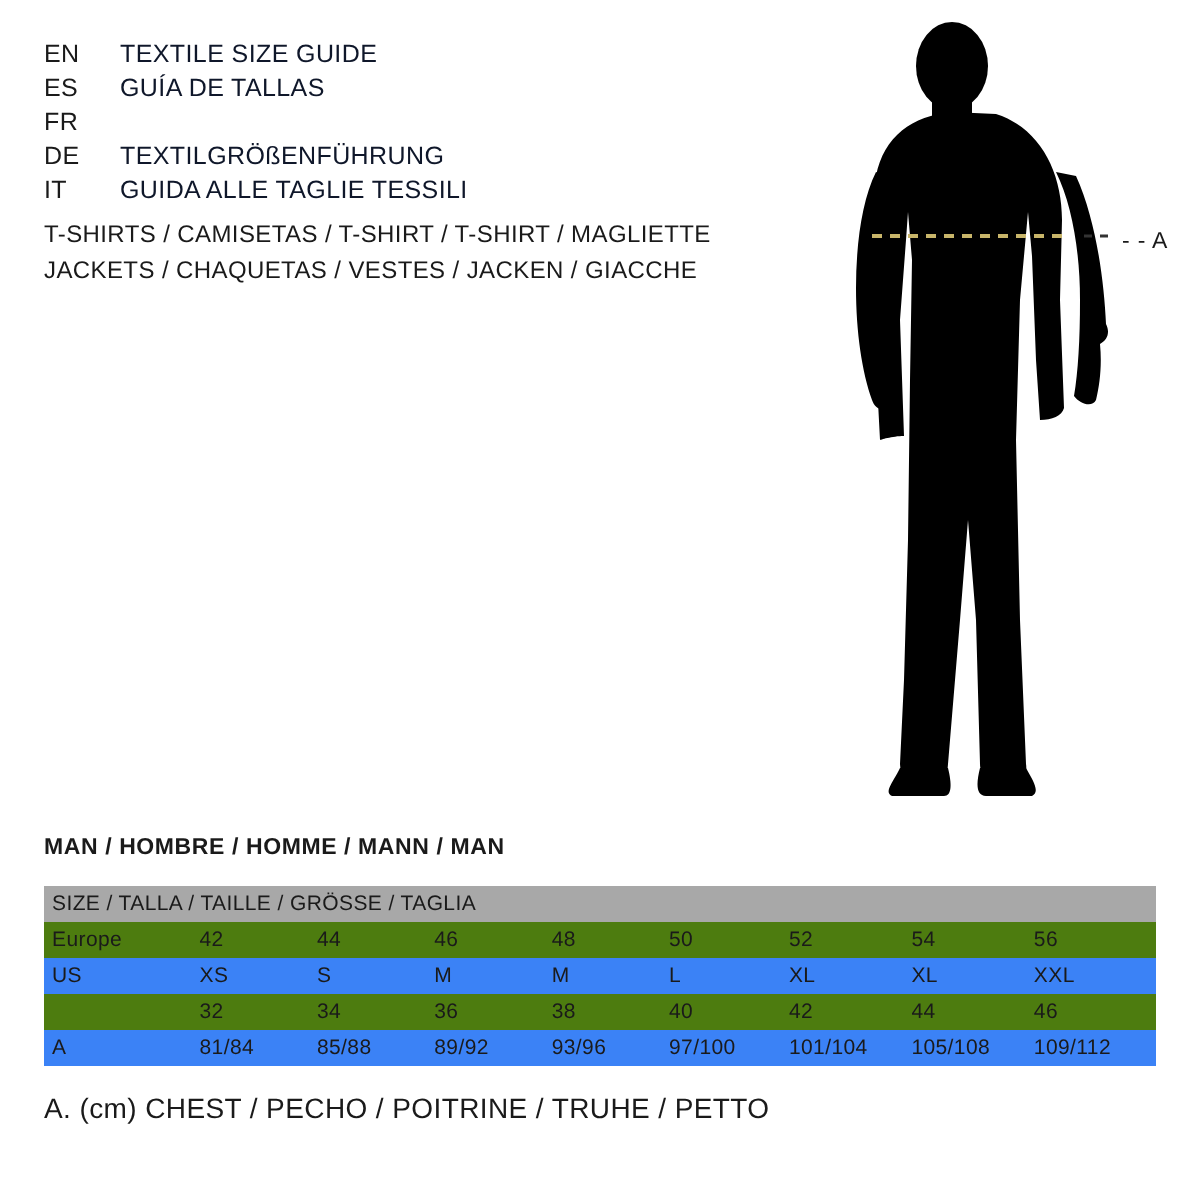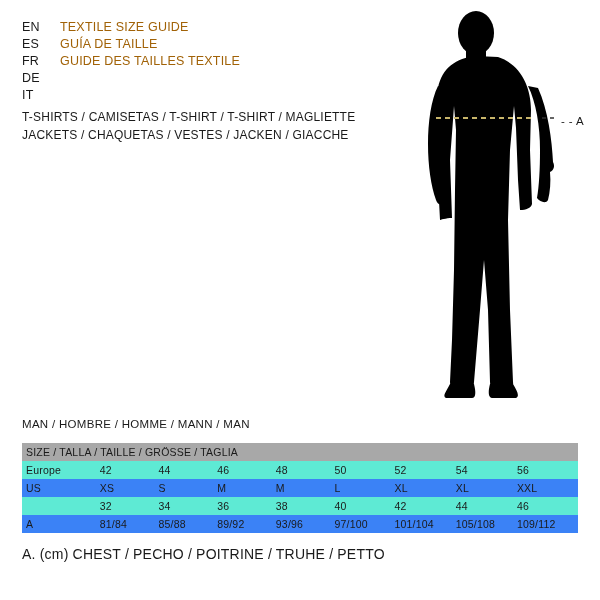--- a/index.html
+++ b/index.html
@@ -34,21 +34,21 @@
     height: 17px;
     font-size: 12.5px;
     letter-spacing: 0.2px;
   }
   .lang-code {
     width: 38px;
     flex: 0 0 38px;
     color: #1a1a1a;
   }
   .lang-text {
-    color: #a16207;
+    color: #0f172a;
     white-space: nowrap;
   }
 
   
   .cat-block {
     position: absolute;
     left: 22px;
     top: 110px;
     width: 400px;
   }
@@ -80,20 +80,21 @@
   }
 
   
   .table-title {
     position: absolute;
     left: 22px;
     top: 418px;
     font-size: 11.5px;
     letter-spacing: 0.3px;
     white-space: nowrap;
+    font-weight: bold;
   }
   table.size-table {
     position: absolute;
     left: 22px;
     top: 443px;
     width: 556px;
     border-collapse: collapse;
     font-size: 10.5px;
     letter-spacing: 0.2px;
   }
@@ -108,21 +109,21 @@
   .row-head {
     background: #a8a8a8;
     padding-left: 13px;
   }
   .row-head th {
     padding-left: 4px;
     font-size: 10.5px;
     letter-spacing: 0.2px;
     color: #1a1a1a;
   }
-  .row-light { background: #5eead4; }
+  .row-light { background: #4d7c0f; }
   .row-dark  { background: #3b82f6; }
   .col-label {
     width: 84px;
     padding-left: 4px !important;
   }
   .cell {
     width: 67px;
   }
   .row-light td, .row-dark td {
     color: #1a1a1a;
@@ -143,31 +144,32 @@
 
 <div class="page">
 
   <div class="lang-block">
     <div class="lang-row">
       <span class="lang-code">EN</span>
       <span class="lang-text">TEXTILE SIZE GUIDE</span>
     </div>
     <div class="lang-row">
       <span class="lang-code">ES</span>
-      <span class="lang-text">GUÍA DE TAILLE</span>
+      <span class="lang-text">GUÍA DE TALLAS</span>
     </div>
     <div class="lang-row">
       <span class="lang-code">FR</span>
-      <span class="lang-text">GUIDE DES TAILLES TEXTILE</span>
     </div>
     <div class="lang-row">
       <span class="lang-code">DE</span>
+      <span class="lang-text">TEXTILGRÖßENFÜHRUNG</span>
     </div>
     <div class="lang-row">
       <span class="lang-code">IT</span>
+      <span class="lang-text">GUIDA ALLE TAGLIE TESSILI</span>
     </div>
   </div>
 
   <div class="cat-block">
     <div class="cat-line">T-SHIRTS / CAMISETAS / T-SHIRT / T-SHIRT / MAGLIETTE</div>
     <div class="cat-line">JACKETS / CHAQUETAS / VESTES / JACKEN / GIACCHE</div>
   </div>
 
   <div class="figure-wrap">
     <svg width="200" height="395" viewBox="0 0 200 395" xmlns="http://www.w3.org/2000/svg">

